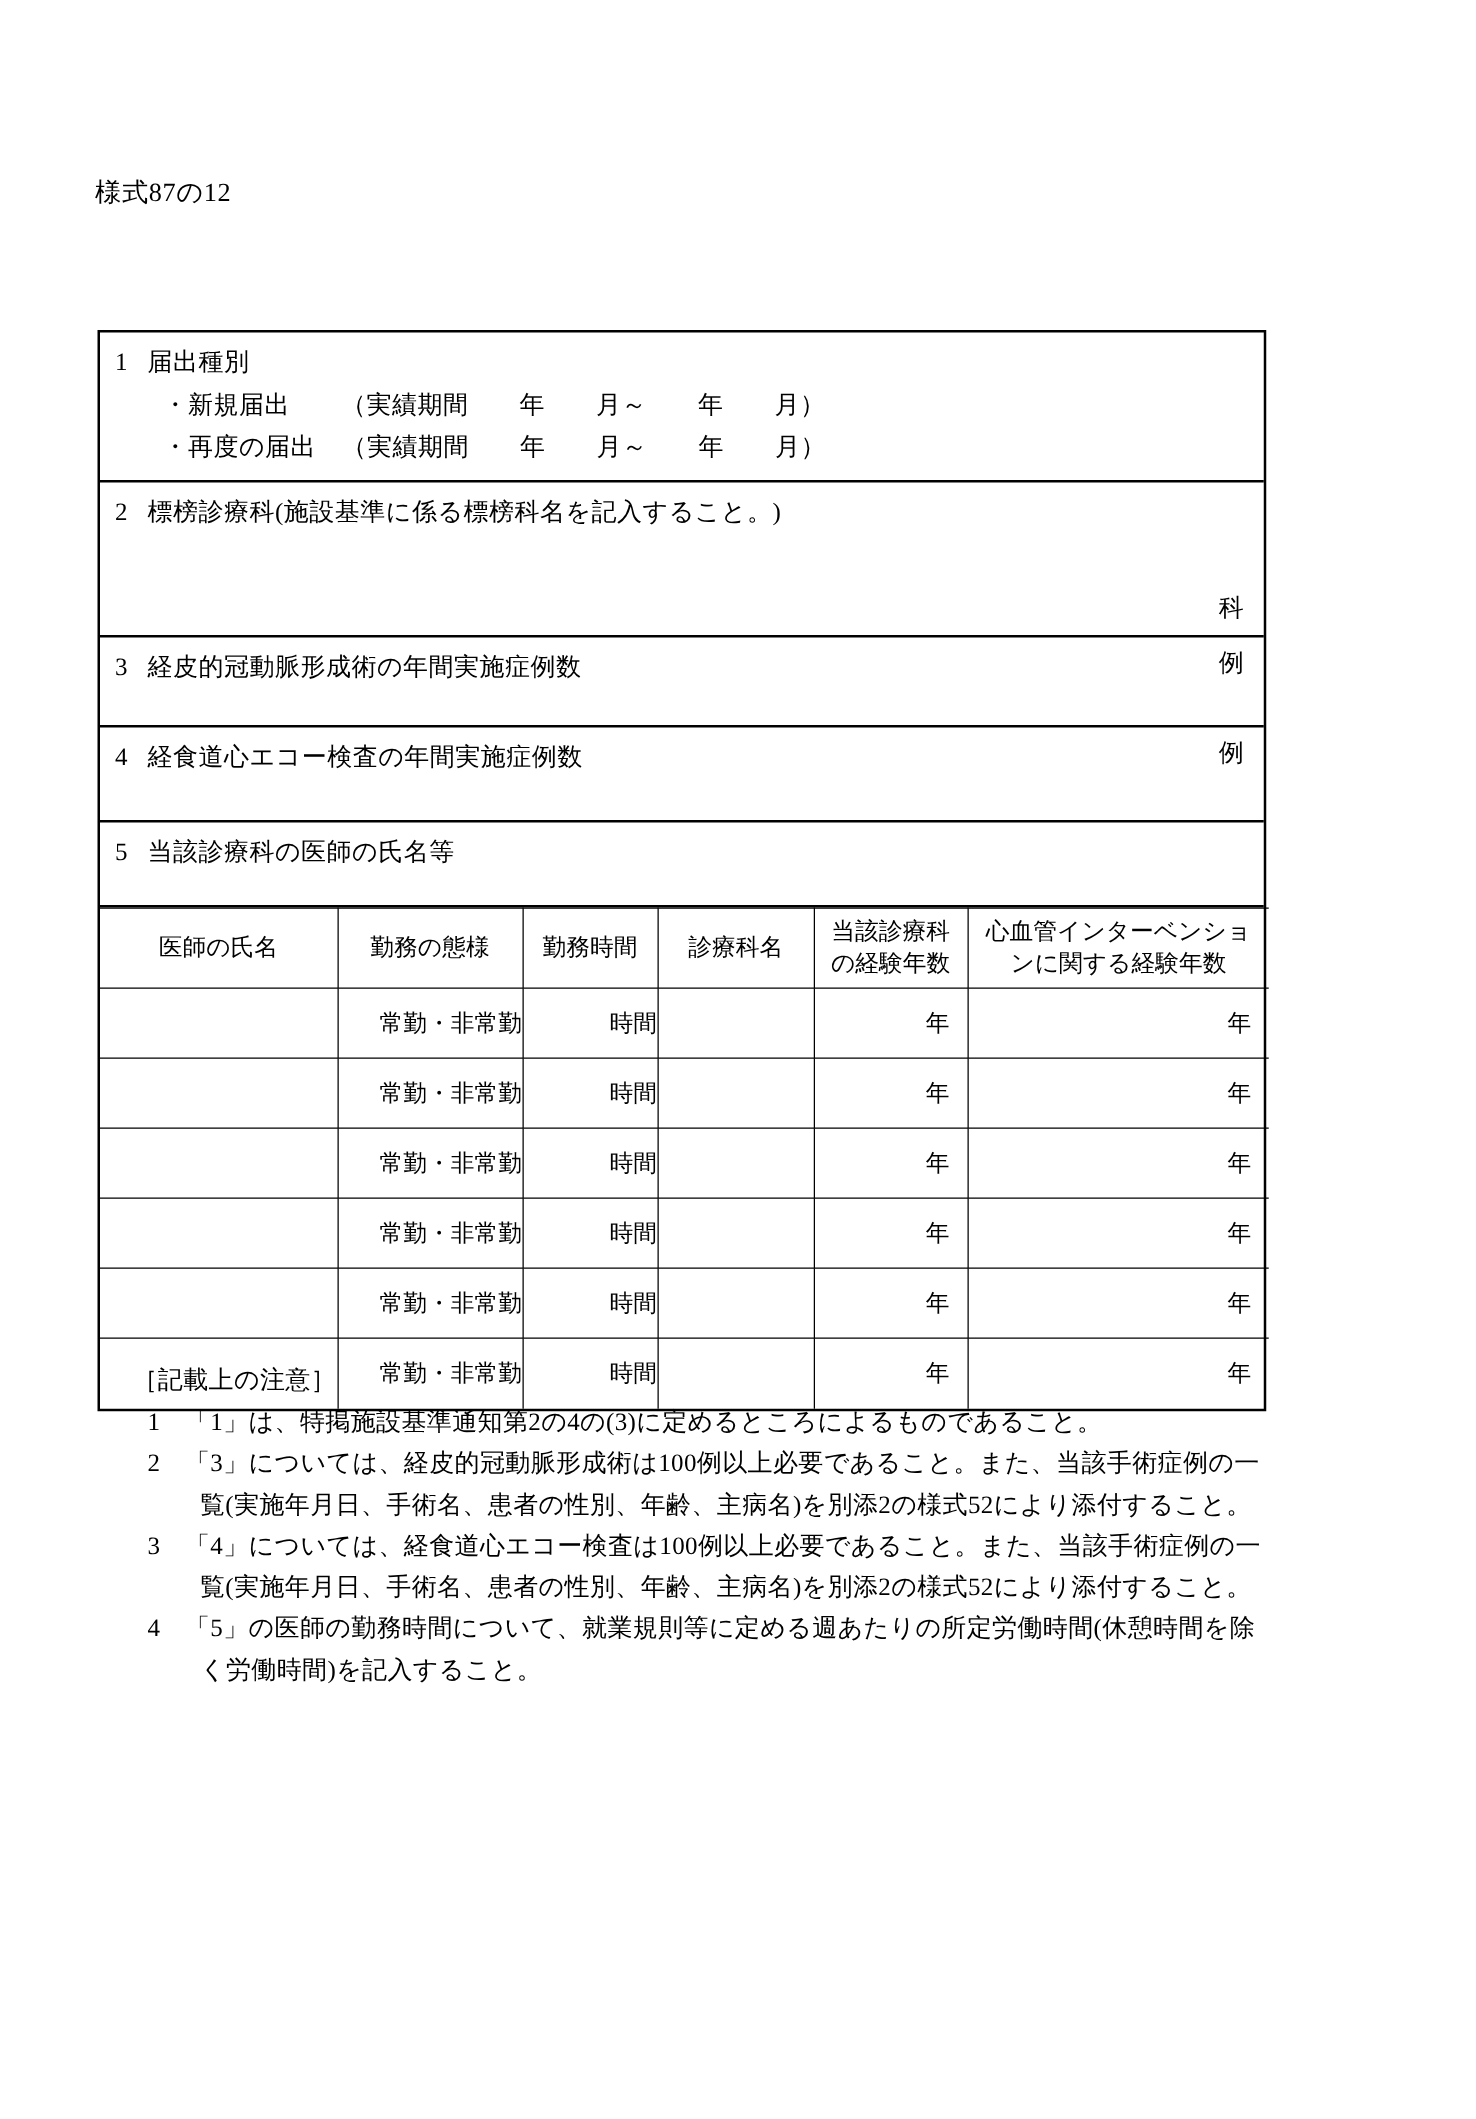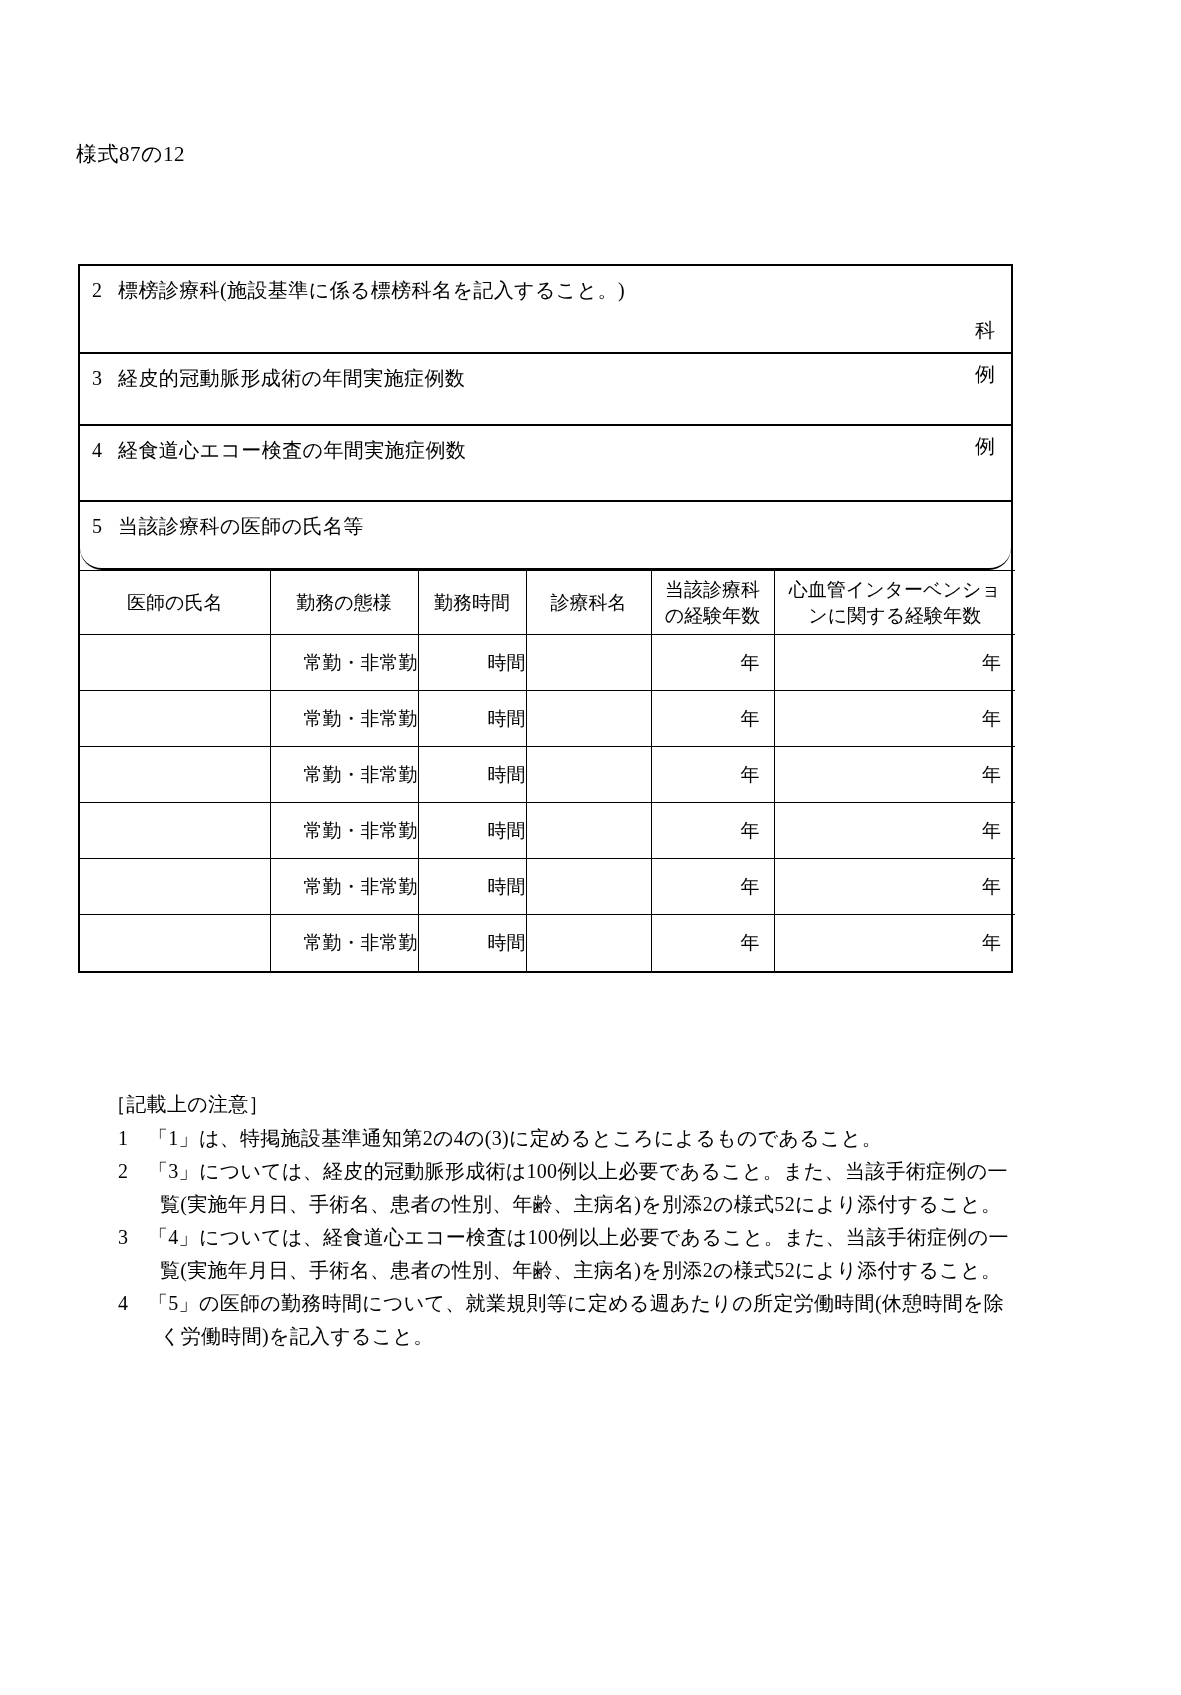--- a/index.html
+++ b/index.html
@@ -62,24 +62,24 @@
     line-height: 34px;
     padding-left: 12px;
     white-space: pre;
     letter-spacing: 0.4px;
   }
   .sec-line.indent { padding-left: 50px; }
 
   .num { display: inline-block; width: 26px; }
 
   .sec-1 { padding-top: 7px; padding-bottom: 9px; }
-  .sec-2 { height: 88px; }
+  .sec-2 { height: 124px; }
   .sec-3 { height: 72px; }
   .sec-4 { height: 76px; }
-  .sec-5 { height: 68px; border-radius: 22px; }
+  .sec-5 { height: 68px; }
 
   .unit-right {
     position: absolute;
     right: 16px;
     font-size: 20px;
   }
   .unit-ka  { bottom: 8px; }
   .unit-rei { top: 7px; }
 
   
@@ -151,20 +151,25 @@
 </head>
 <body>
 
 <div class="page">
 
   <div class="form-code">様式87の12</div>
 
 
   <div class="form-box">
 
+    <div class="sec sec-1">
+      <div class="sec-line"><span class="num">1</span><span>届出種別</span></div>
+      <div class="sec-line indent">・新規届出　　（実績期間　　年　　月～　　年　　月）</div>
+      <div class="sec-line indent">・再度の届出　（実績期間　　年　　月～　　年　　月）</div>
+    </div>
 
     <div class="sec sec-2">
       <div class="sec-line" style="padding-top:7px;"><span class="num">2</span><span>標榜診療科(施設基準に係る標榜科名を記入すること。)</span></div>
       <div class="unit-right unit-ka">科</div>
     </div>
 
     <div class="sec sec-3">
       <div class="sec-line" style="padding-top:7px;"><span class="num">3</span><span>経皮的冠動脈形成術の年間実施症例数</span></div>
       <div class="unit-right unit-rei">例</div>
     </div>

